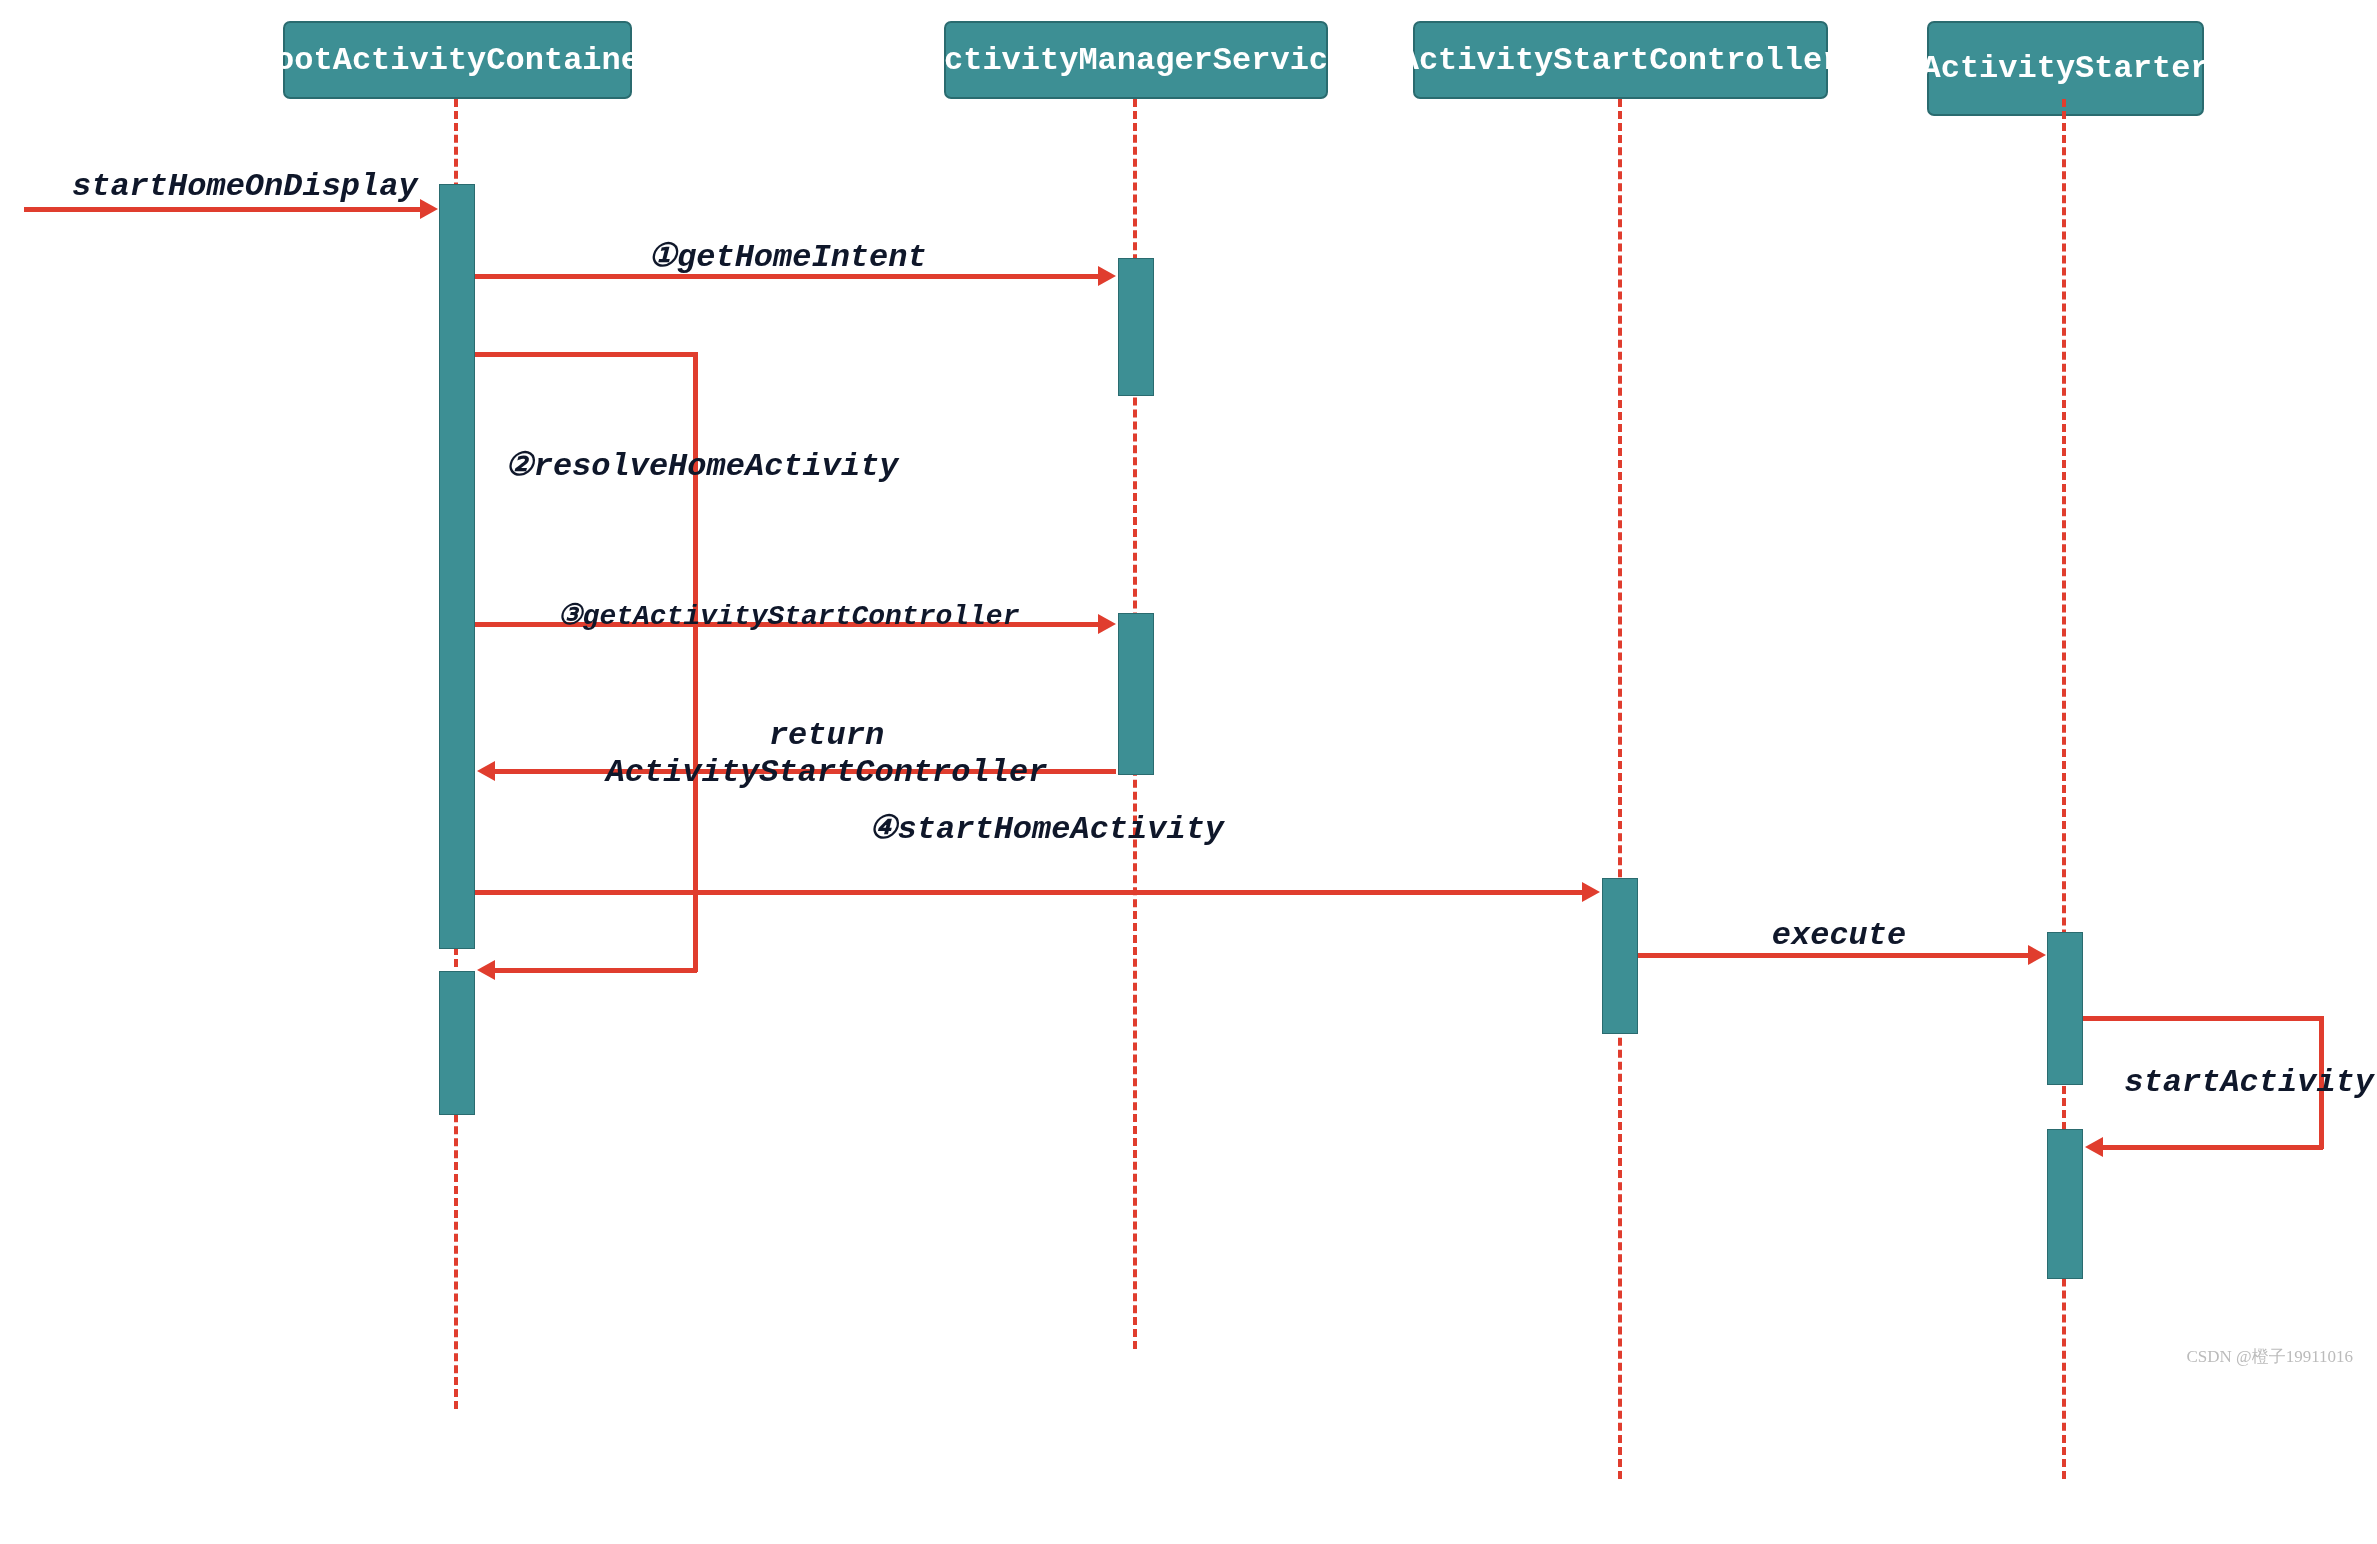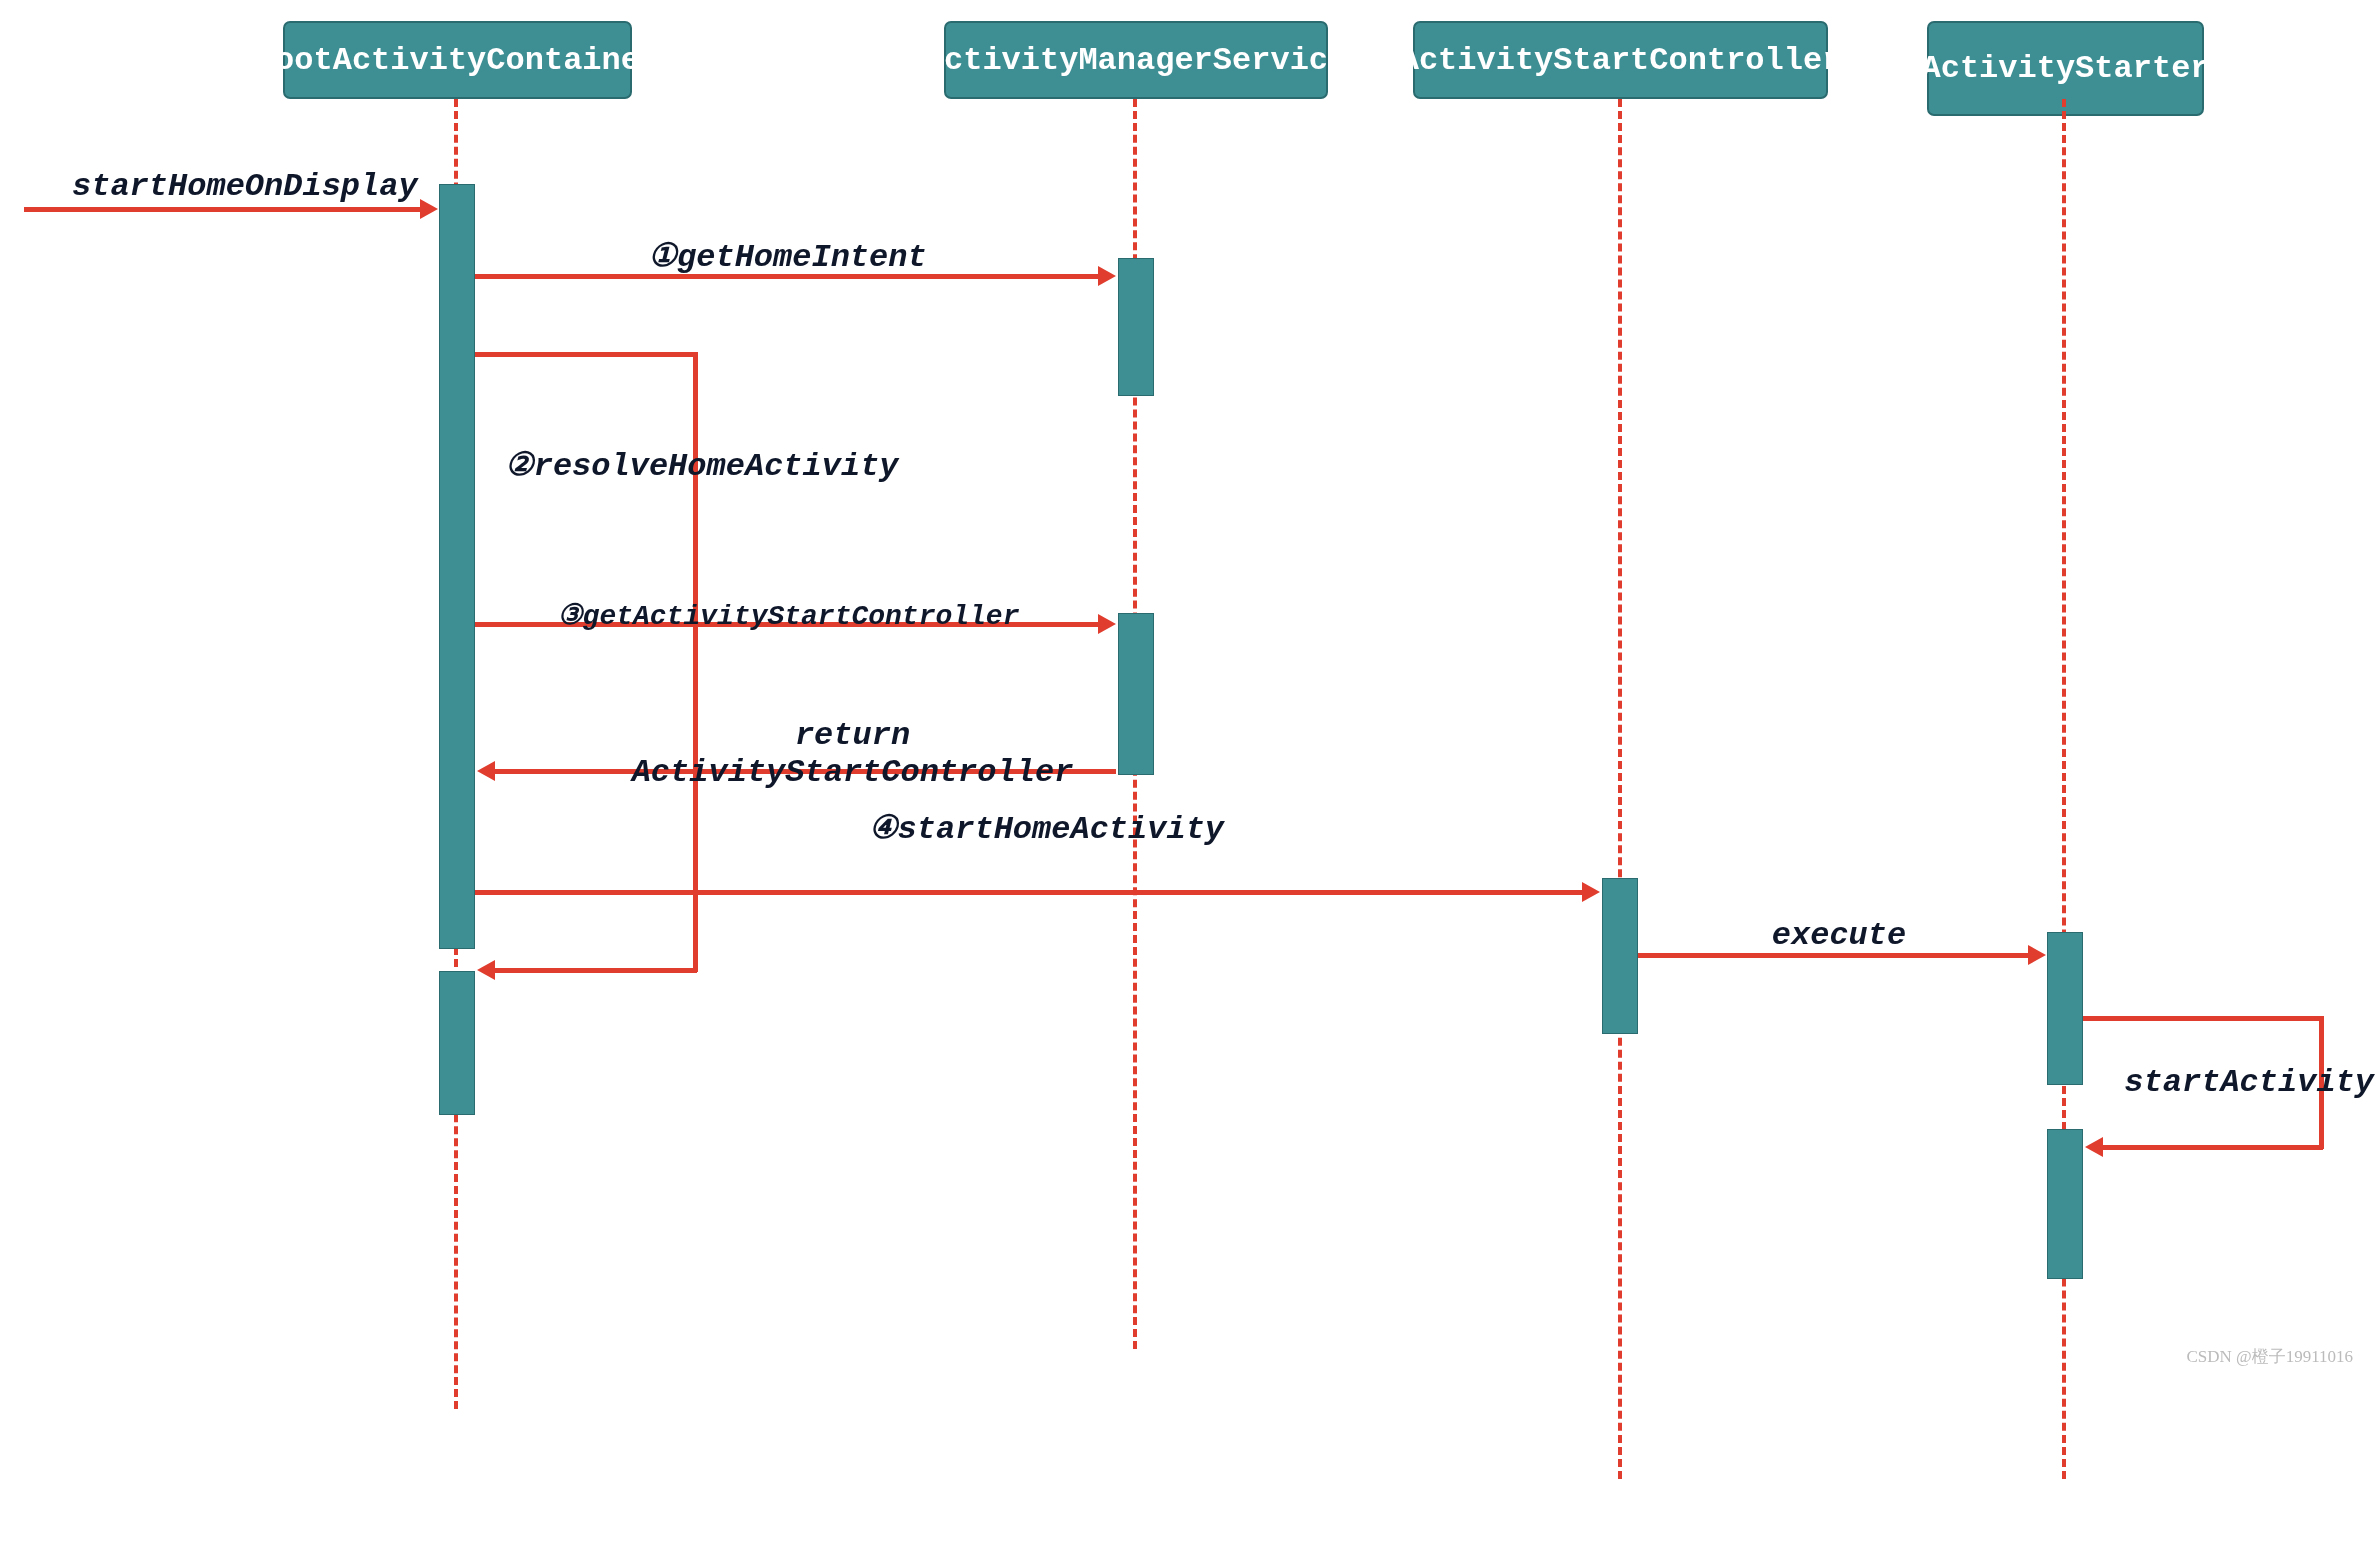--- a/index.html
+++ b/index.html
@@ -112,21 +112,21 @@
 
 <div style="position:absolute; left:475px; top:352px; width:222px; height:4.8px; background:#e03d2e;"></div>
 <div style="position:absolute; left:693px; top:352px; width:4.8px; height:620px; background:#e03d2e;"></div>
 <div class="arrow arrowhead-left" style="left:494px; top:968px; width:203px; height:4.8px;"></div>
 <div class="msg-label" style="left:505px; top:445px; width:391px; font-size:32px; text-align:left;">②resolveHomeActivity</div>
 
 <div class="arrow arrowhead-right" style="left:475px; top:622px; width:624px; height:4.8px;"></div>
 <div class="msg-label" style="left:518px; top:586px; width:541px; font-size:28px;margin-top:12px;">③getActivityStartController</div>
 
 <div class="arrow arrowhead-left" style="left:494px; top:769px; width:622px; height:4.8px;"></div>
-<div class="msg-label" style="left:601px; top:718px; width:451px; font-size:32px; line-height:1.15;margin-left:26px;">return
+<div class="msg-label" style="left:601px; top:718px; width:451px; font-size:32px; line-height:1.15;">return
 ActivityStartController</div>
 
 <div class="arrow arrowhead-right" style="left:475px; top:890px; width:1108px; height:4.8px;"></div>
 <div class="msg-label" style="left:860px; top:808px; width:373px; font-size:32px;">④startHomeActivity</div>
 
 <div class="arrow arrowhead-right" style="left:1638px; top:953px; width:391px; height:4.8px;"></div>
 <div class="msg-label" style="left:1761px; top:917px; width:156px; font-size:32px;">execute</div>
 
 <div style="position:absolute; left:2083px; top:1016px; width:240px; height:4.8px; background:#e03d2e;"></div>
 <div style="position:absolute; left:2319px; top:1016px; width:4.8px; height:133px; background:#e03d2e;"></div>

